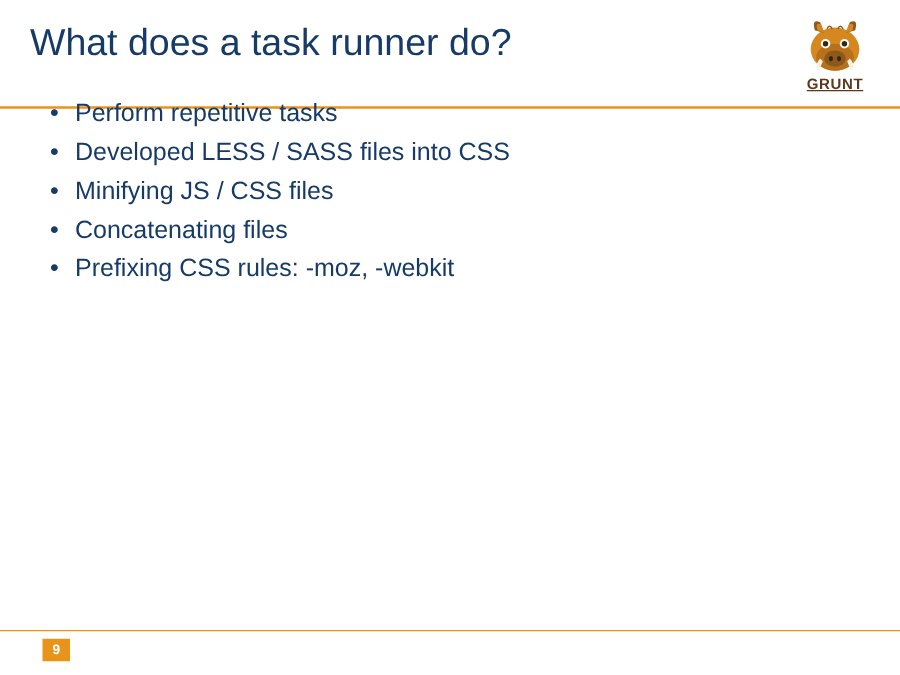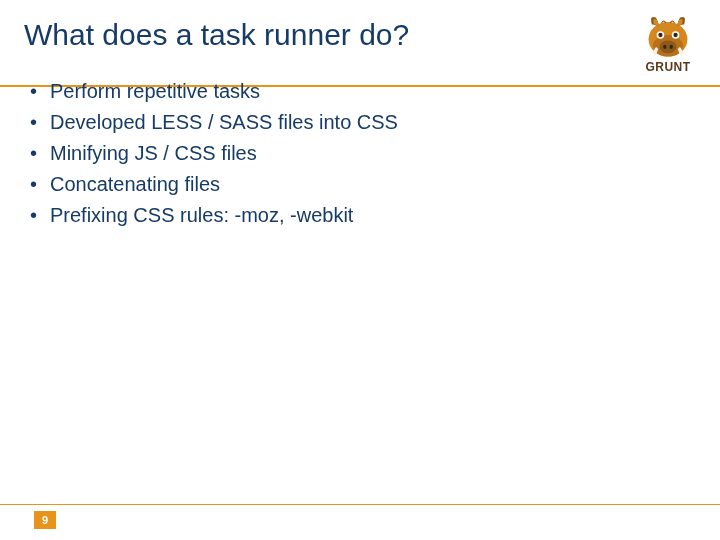--- a/index.html
+++ b/index.html
@@ -35,31 +35,33 @@
       display: block;
       margin: 0 auto;
     }
     .logo-text {
       font-family: Arial, sans-serif;
       font-weight: 900;
       font-size: 12px;
       color: #5a3a1a;
       letter-spacing: 0.5px;
       margin-top: -2px;
+      text-decoration: underline;
     }
     .header-rule {
       position: absolute;
       left: 0;
       right: 0;
       top: 85px;
       height: 2px;
       background: #e8941a;
     }
     .content {
       padding: 24px 50px 0 26px;
+      margin-left: 10px;
     }
     .bullet-list {
       list-style: none;
     }
     .bullet-list li {
       color: #163b66;
       font-size: 20px;
       line-height: 1.55;
       position: relative;
       padding-left: 24px;

